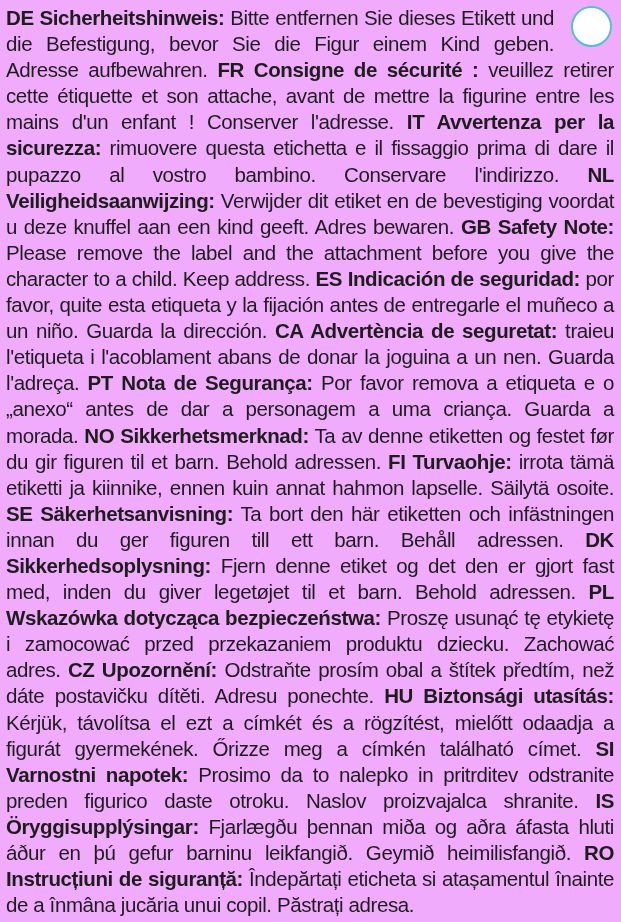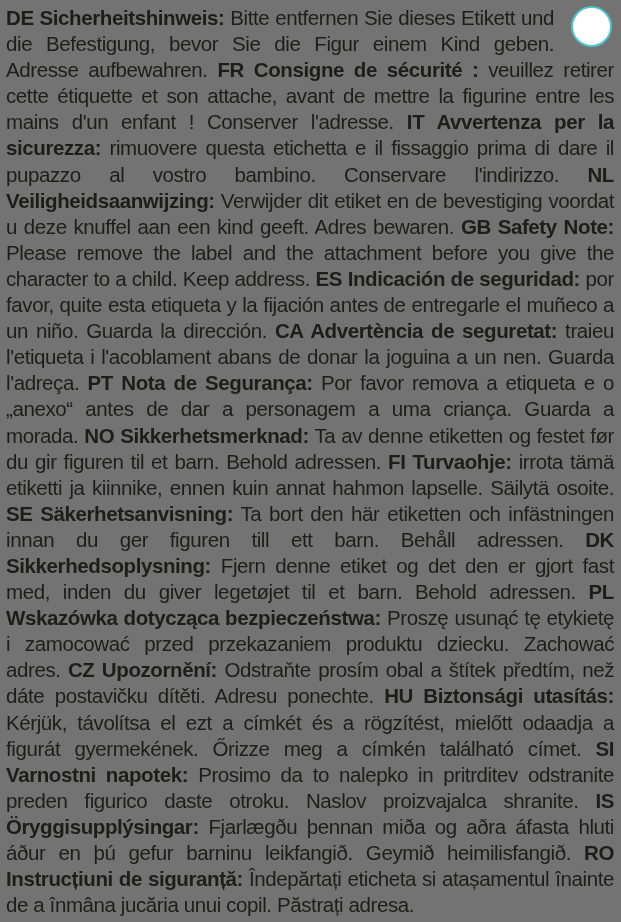--- a/index.html
+++ b/index.html
@@ -45,18 +45,18 @@
     text-align: justify;
     text-justify: inter-word;
   }
   .notice-text b {
     font-weight: 700;
   }
 </style>
 </head>
 <body>
 
-<div class="label-page" style="background: #737373;">
+<div class="label-page" style="background: #f0abfc;">
   <div class="hang-hole-box">
     <div class="hang-hole" style="border-color: rgb(79, 195, 207);"></div>
   </div>
   <p class="notice-text" id="notices" style="color: rgb(29, 29, 27);"><b>DE Sicherheitshinweis:</b><span> Bitte entfernen Sie dieses Etikett und die Befestigung, bevor Sie die Figur einem Kind geben. Adresse aufbewahren.</span><b> FR Consigne de sécurité :</b><span> veuillez retirer cette étiquette et son attache, avant de mettre la figurine entre les mains d'un enfant ! Conserver l'adresse.</span><b> IT Avvertenza per la sicurezza:</b><span> rimuovere questa etichetta e il fissaggio prima di dare il pupazzo al vostro bambino. Conservare l'indirizzo.</span><b> NL Veiligheidsaanwijzing:</b><span> Verwijder dit etiket en de bevestiging voordat u deze knuffel aan een kind geeft. Adres bewaren.</span><b> GB Safety Note:</b><span> Please remove the label and the attachment before you give the character to a child. Keep address.</span><b> ES Indicación de seguridad:</b><span> por favor, quite esta etiqueta y la fijación antes de entregarle el muñeco a un niño. Guarda la dirección.</span><b> CA Advertència de seguretat:</b><span> traieu l'etiqueta i l'acoblament abans de donar la joguina a un nen. Guarda l'adreça.</span><b> PT Nota de Segurança:</b><span> Por favor remova a etiqueta e o „anexo“ antes de dar a personagem a uma criança. Guarda a morada.</span><b> NO Sikkerhetsmerknad:</b><span> Ta av denne etiketten og festet før du gir figuren til et barn. Behold adressen.</span><b> FI Turvaohje:</b><span> irrota tämä etiketti ja kiinnike, ennen kuin annat hahmon lapselle. Säilytä osoite.</span><b> SE Säkerhetsanvisning:</b><span> Ta bort den här etiketten och infästningen innan du ger figuren till ett barn. Behåll adressen.</span><b> DK Sikkerhedsoplysning:</b><span> Fjern denne etiket og det den er gjort fast med, inden du giver legetøjet til et barn. Behold adressen.</span><b> PL Wskazówka dotycząca bezpieczeństwa:</b><span> Proszę usunąć tę etykietę i zamocować przed przekazaniem produktu dziecku. Zachować adres.</span><b> CZ Upozornění:</b><span> Odstraňte prosím obal a štítek předtím, než dáte postavičku dítěti. Adresu ponechte.</span><b> HU Biztonsági utasítás:</b><span> Kérjük, távolítsa el ezt a címkét és a rögzítést, mielőtt odaadja a figurát gyermekének. Őrizze meg a címkén található címet.</span><b> SI Varnostni napotek:</b><span> Prosimo da to nalepko in pritrditev odstranite preden figurico daste otroku. Naslov proizvajalca shranite.</span><b> IS Öryggisupplýsingar:</b><span> Fjarlægðu þennan miða og aðra áfasta hluti áður en þú gefur barninu leikfangið. Geymið heimilisfangið.</span><b> RO Instrucțiuni de siguranță:</b><span> Îndepărtați eticheta si atașamentul înainte de a înmâna jucăria unui copil. Păstrați adresa.</span></p>
 </div>
 
 </body></html>

